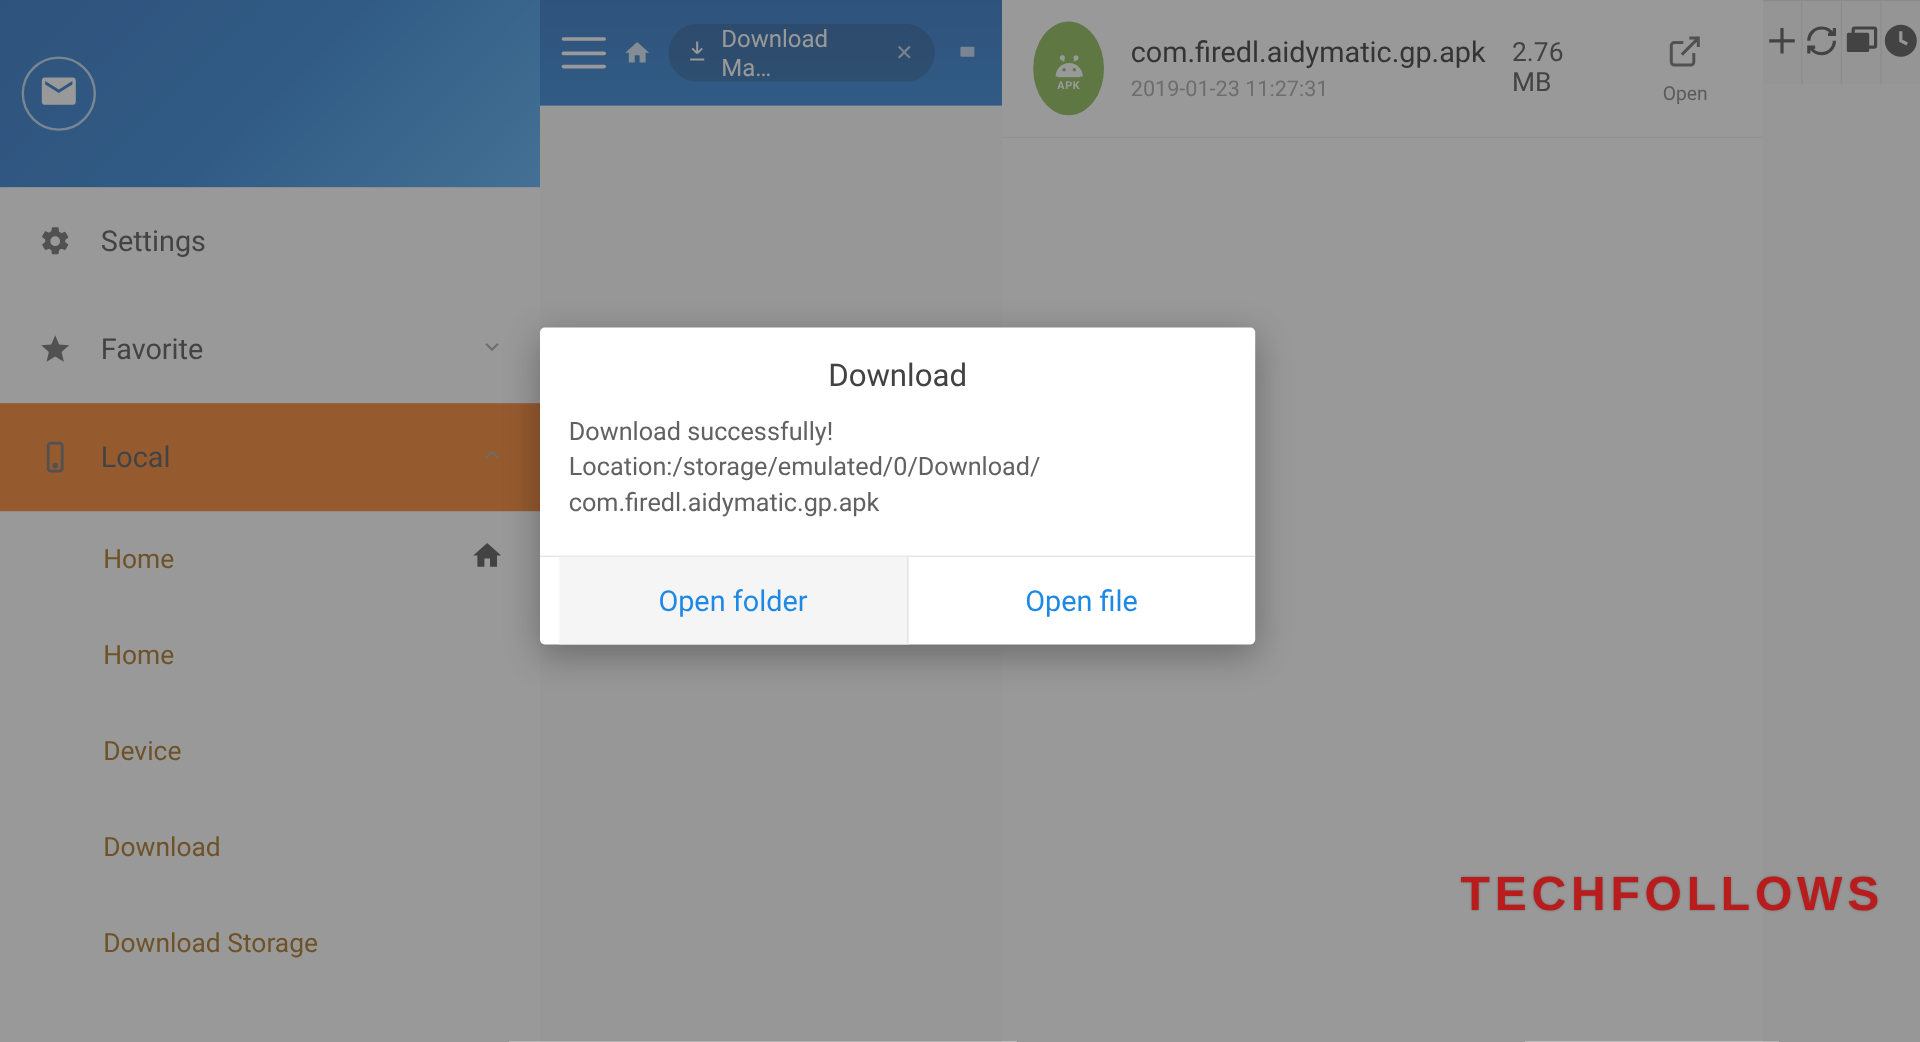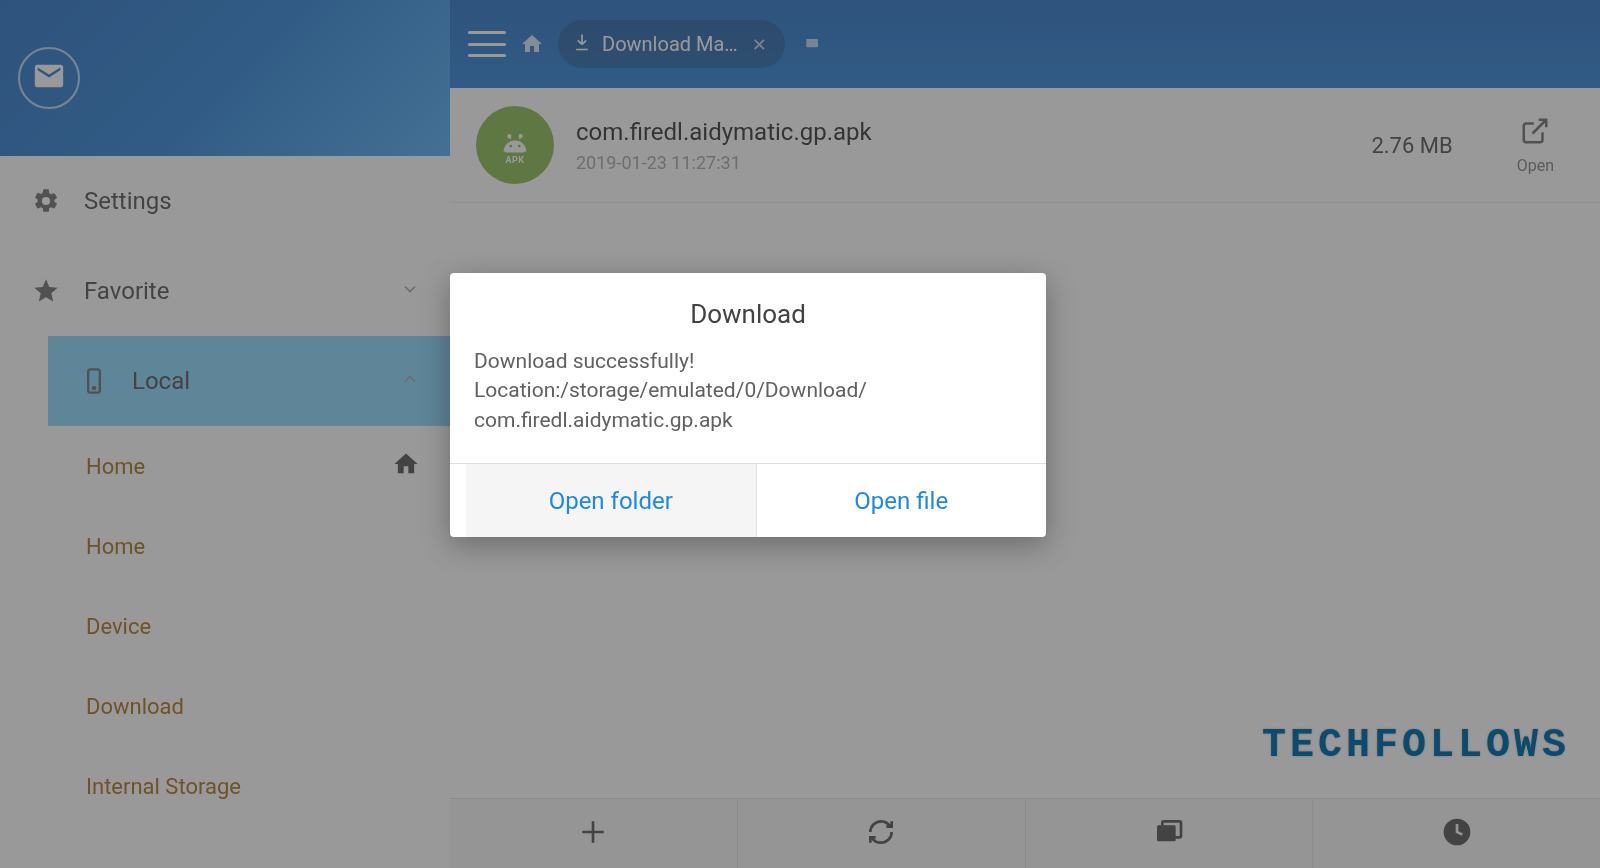--- a/index.html
+++ b/index.html
@@ -51,22 +51,21 @@
       display: flex;
       align-items: center;
       padding: 16px 30px;
       height: 90px;
       color: #424242;
       font-size: 24px;
       cursor: pointer;
       position: relative;
     }
     .sidebar-item.active {
-      background: #7dd3fc;
-      margin-left: 48px;
+      background: #f97316;
     }
     .sidebar-item .icon {
       width: 32px;
       height: 32px;
       margin-right: 22px;
       color: #616161;
       display: flex;
       align-items: center;
       justify-content: center;
     }
@@ -87,21 +86,20 @@
       position: relative;
     }
     .sidebar-subitem .home-marker {
       margin-left: auto;
       color: #424242;
     }
     .sidebar-subitem .home-marker svg { width: 28px; height: 28px; }
     .main {
       flex: 1;
       display: flex;
-      flex-direction: column;
       background: #fafafa;
       position: relative;
     }
     .topbar {
       height: 88px;
       background: linear-gradient(180deg, #1565c0 0%, #1976d2 100%);
       display: flex;
       align-items: center;
       padding: 0 18px;
       gap: 14px;
@@ -277,23 +275,23 @@
       background: #f5f5f5;
     }
     .watermark {
       position: absolute;
       right: 30px;
       bottom: 100px;
       z-index: 30;
       font-size: 40px;
       font-weight: 800;
       letter-spacing: 4px;
-      color: #0c4a6e;
+      color: #b91c1c;
       text-shadow: 0 0 2px rgba(0,0,0,0.3);
-      font-family: Liberation Mono, monospace;
+      font-family: Liberation Sans, sans-serif;
     }
   </style>
 </head>
 <body>
 
 <div class="app">
 
   <div class="sidebar">
     <div class="sidebar-header">
       <div class="avatar-circle">
@@ -354,21 +352,21 @@
     <div class="sidebar-subitem">
       <span>Home</span>
     </div>
     <div class="sidebar-subitem">
       <span>Device</span>
     </div>
     <div class="sidebar-subitem">
       <span>Download</span>
     </div>
     <div class="sidebar-subitem">
-      <span>Internal Storage</span>
+      <span>Download Storage</span>
     </div>
   </div>
 
   <div class="main">
     <div class="topbar">
       <div class="hamburger">
         <div></div>
           <div></div>
           <div></div>
       </div>

